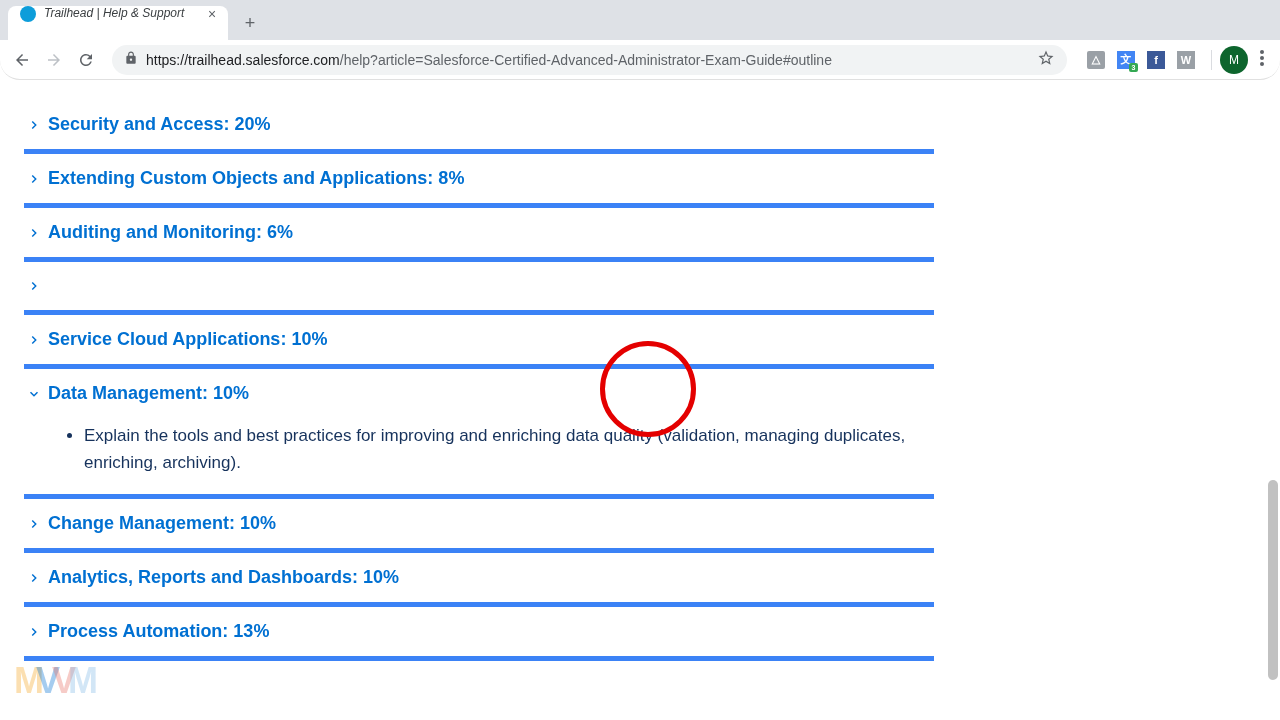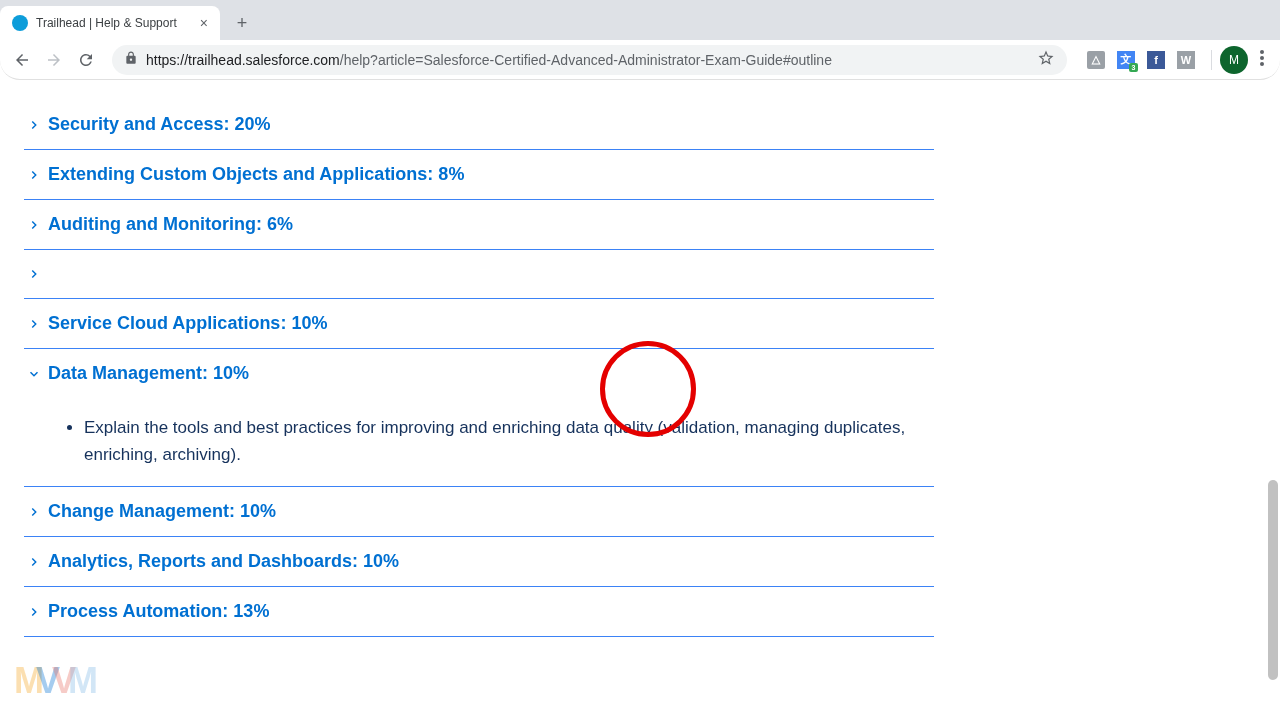--- a/index.html
+++ b/index.html
@@ -1,19 +1,19 @@
 <!DOCTYPE html>
 <html><head>
   <meta charset="utf-8">
   <style>
     * { margin: 0; padding: 0; box-sizing: border-box; }
     body { font-family: -apple-system, BlinkMacSystemFont, "Segoe UI", Arial, sans-serif; background: #fff; width: 1280px; height: 720px; overflow: hidden; position: relative; }
     
     .browser-chrome { background: #dee1e6; height: 40px; display: flex; align-items: flex-end; }
-    .tab { background: #fff; height: 34px; display: flex; align-items: center; padding: 0 12px; border-radius: 8px 8px 0 0; min-width: 220px; position: relative; }
+    .tab { background: #fff; height: 34px; margin-left: 8px; display: flex; padding: 0 12px; border-radius: 8px 8px 0 0; min-width: 220px; position: relative; font-style: italic; }
     .tab-favicon { width: 16px; height: 16px; background: #0d9dda; border-radius: 50%; margin-right: 8px; flex-shrink: 0; }
     .tab-title { font-size: 12px; color: #3c4043; flex: 1; white-space: nowrap; overflow: hidden; text-overflow: ellipsis; }
     .tab-close { font-size: 14px; color: #5f6368; margin-left: 8px; cursor: pointer; }
     .new-tab { width: 28px; height: 28px; display: flex; align-items: center; justify-content: center; color: #5f6368; font-size: 18px; margin-left: 8px; margin-bottom: 3px; cursor: pointer; }
     
     .toolbar { background: #fff; height: 40px; display: flex; align-items: center; padding: 0 8px; border-bottom: 1px solid #e0e0e0; gap: 4px; border-radius: 20px; }
     .nav-btn { width: 28px; height: 28px; display: flex; align-items: center; justify-content: center; color: #5f6368; cursor: pointer; border-radius: 50%; }
     .nav-btn.disabled { color: #bdc1c6; }
     .url-bar { flex: 1; height: 30px; background: #f1f3f4; border-radius: 15px; display: flex; align-items: center; padding: 0 12px; margin: 0 8px; }
     .lock-icon { color: #5f6368; margin-right: 8px; }
@@ -23,27 +23,27 @@
     .star-btn { color: #5f6368; margin-left: 8px; }
     .ext-icons { display: flex; gap: 12px; align-items: center; padding: 0 8px; }
     .ext-icon { width: 18px; height: 18px; display: flex; align-items: center; justify-content: center; font-size: 11px; font-weight: bold; color: white; }
     .divider { width: 1px; height: 20px; background: #dadce0; margin: 0 4px; }
     .avatar { width: 28px; height: 28px; border-radius: 50%; background: #0d652d; color: white; display: flex; align-items: center; justify-content: center; font-size: 12px; font-weight: 500; }
     .menu-dots { color: #5f6368; padding: 0 8px; cursor: pointer; }
     
     .content-area { height: 640px; overflow-y: auto; padding: 20px 24px; position: relative; }
     
     .outline-list { max-width: 910px; }
-    .outline-item { border-bottom: 1px solid #3b82f6; padding: 14px 0; }
+    .outline-item { border-bottom: 5px solid #3b82f6; padding: 14px 0; }
     .outline-header { display: flex; align-items: center; cursor: pointer; }
     .chevron { width: 20px; height: 20px; display: flex; align-items: center; justify-content: center; margin-right: 4px; flex-shrink: 0; }
     .chevron svg { width: 14px; height: 14px; stroke: #0070d2; stroke-width: 2.5; fill: none; }
     .outline-title { color: #0070d2; font-size: 18px; font-weight: 700; }
     .outline-content { padding: 18px 0 4px 40px; }
-    .outline-content ul { list-style: disc; padding-left: 20px; margin-top: 12px; }
+    .outline-content ul { list-style: disc; padding-left: 20px; }
     .outline-content li { font-size: 17px; color: #16325c; line-height: 1.6; }
     
     .red-circle { position: absolute; width: 96px; height: 96px; border: 5px solid #e40000; border-radius: 50%; pointer-events: none; left: 600px; top: 261px; }
     
     .watermark { position: absolute; bottom: 18px; left: 14px; display: flex; align-items: center; }
     .watermark-letter { font-size: 36px; font-weight: 900; opacity: 0.35; letter-spacing: -8px; }
     
     .scrollbar-track { position: absolute; right: 0; top: 80px; width: 14px; height: 640px; background: transparent; }
     .scrollbar-thumb { position: absolute; right: 2px; width: 10px; height: 200px; background: #c1c1c1; border-radius: 5px; top: 400px; }
   </style>

